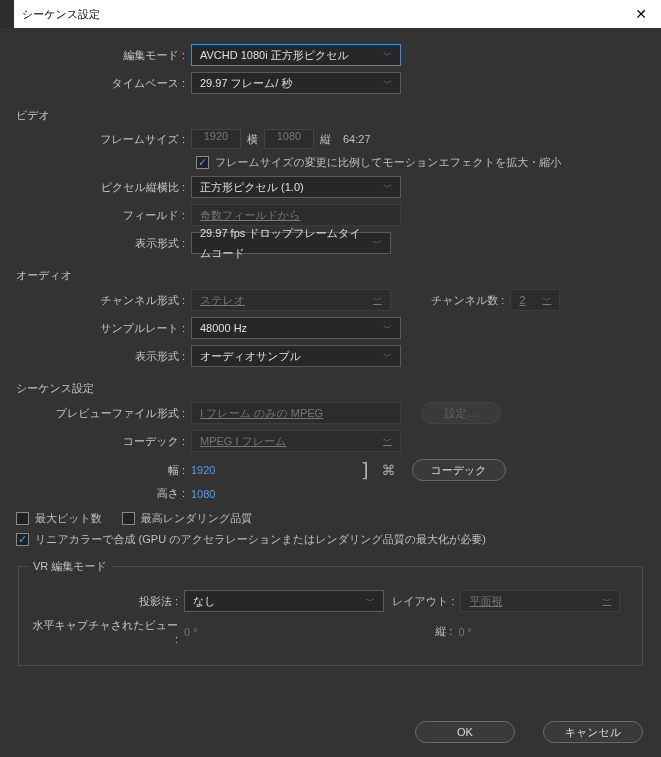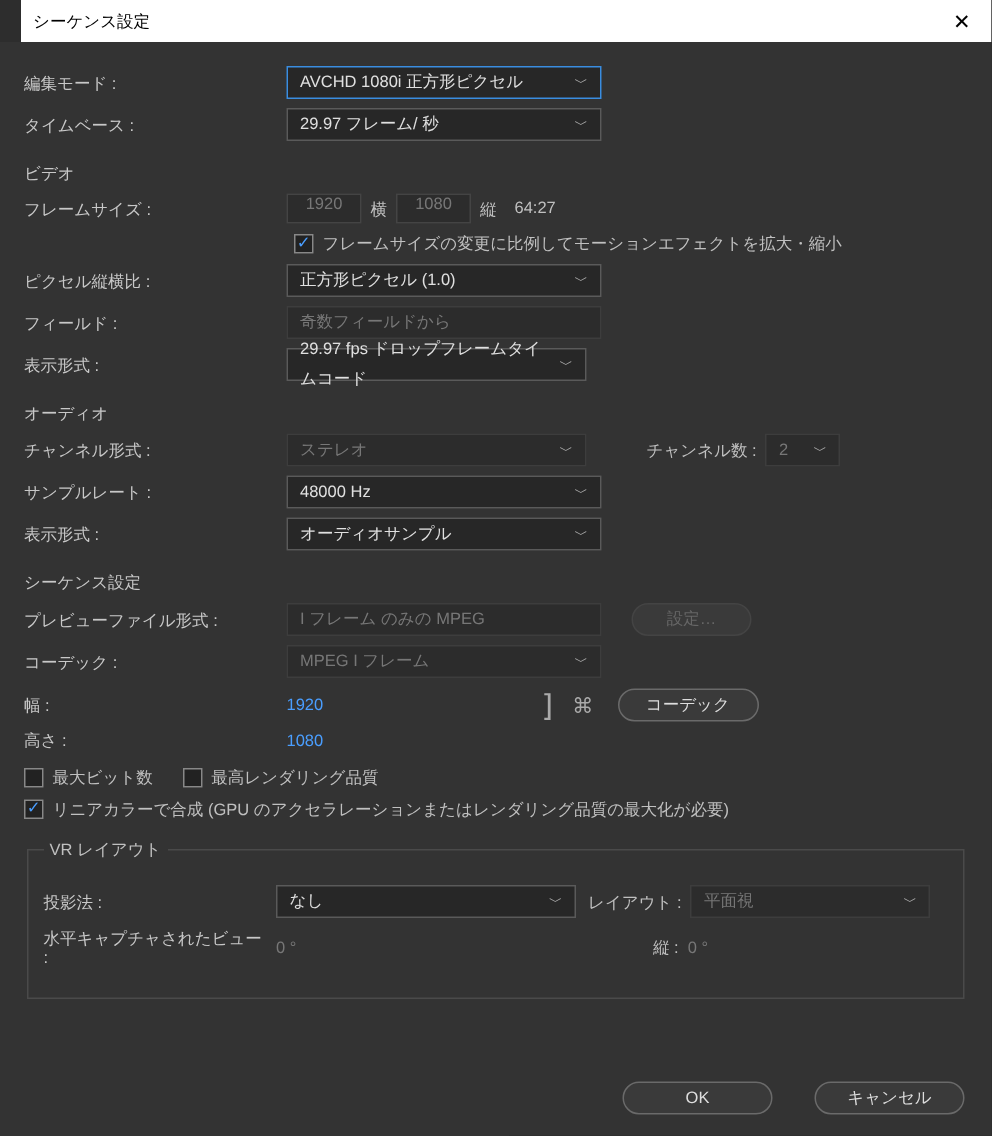--- a/index.html
+++ b/index.html
@@ -34,20 +34,21 @@
     height: 729px;
     position: relative;
   }
   .row {
     display: flex;
     align-items: center;
     margin: 6px 0;
   }
   .label {
     width: 175px;
+    text-align: right;
     padding-right: 6px;
     color: #c8c8c8;
   }
   .select {
     background: #272727;
     border: 1px solid #5a5a5a;
     color: #e0e0e0;
     height: 22px;
     line-height: 20px;
     padding: 0 8px;
@@ -59,20 +60,21 @@
     font-size: 11px;
   }
   .select.highlighted {
     border: 1px solid #3a8de0;
     text-align: center;
   }
   .select.disabled {
     color: #777;
     background: #2c2c2c;
     border-color: #3d3d3d;
+    text-decoration: underline;
   }
   .chev {
     margin-left: 8px;
     font-size: 9px;
     color: #aaa;
   }
   .section {
     color: #c8c8c8;
     margin-top: 14px;
     margin-bottom: 2px;
@@ -301,21 +303,21 @@
     <span class="checkbox"></span>
     <span>最高レンダリング品質</span>
   </div>
 
   <div class="row">
     <span class="checkbox checked"></span>
     <span>リニアカラーで合成 (GPU のアクセラレーションまたはレンダリング品質の最大化が必要)</span>
   </div>
 
   <fieldset class="vr">
-    <legend>VR レイアウト</legend>
+    <legend>VR 編集モード</legend>
     <div class="row">
       <div class="label" style="width:155px">投影法 :</div>
       <div class="select" style="width:185px">
         <span>なし</span>
         <span class="chev">﹀</span>
       </div>
       <span style="width:8px"></span>
       <span>レイアウト :</span>
       <div class="select disabled" style="width:160px;min-width:160px;margin-left:6px">
         <span>平面視</span>

